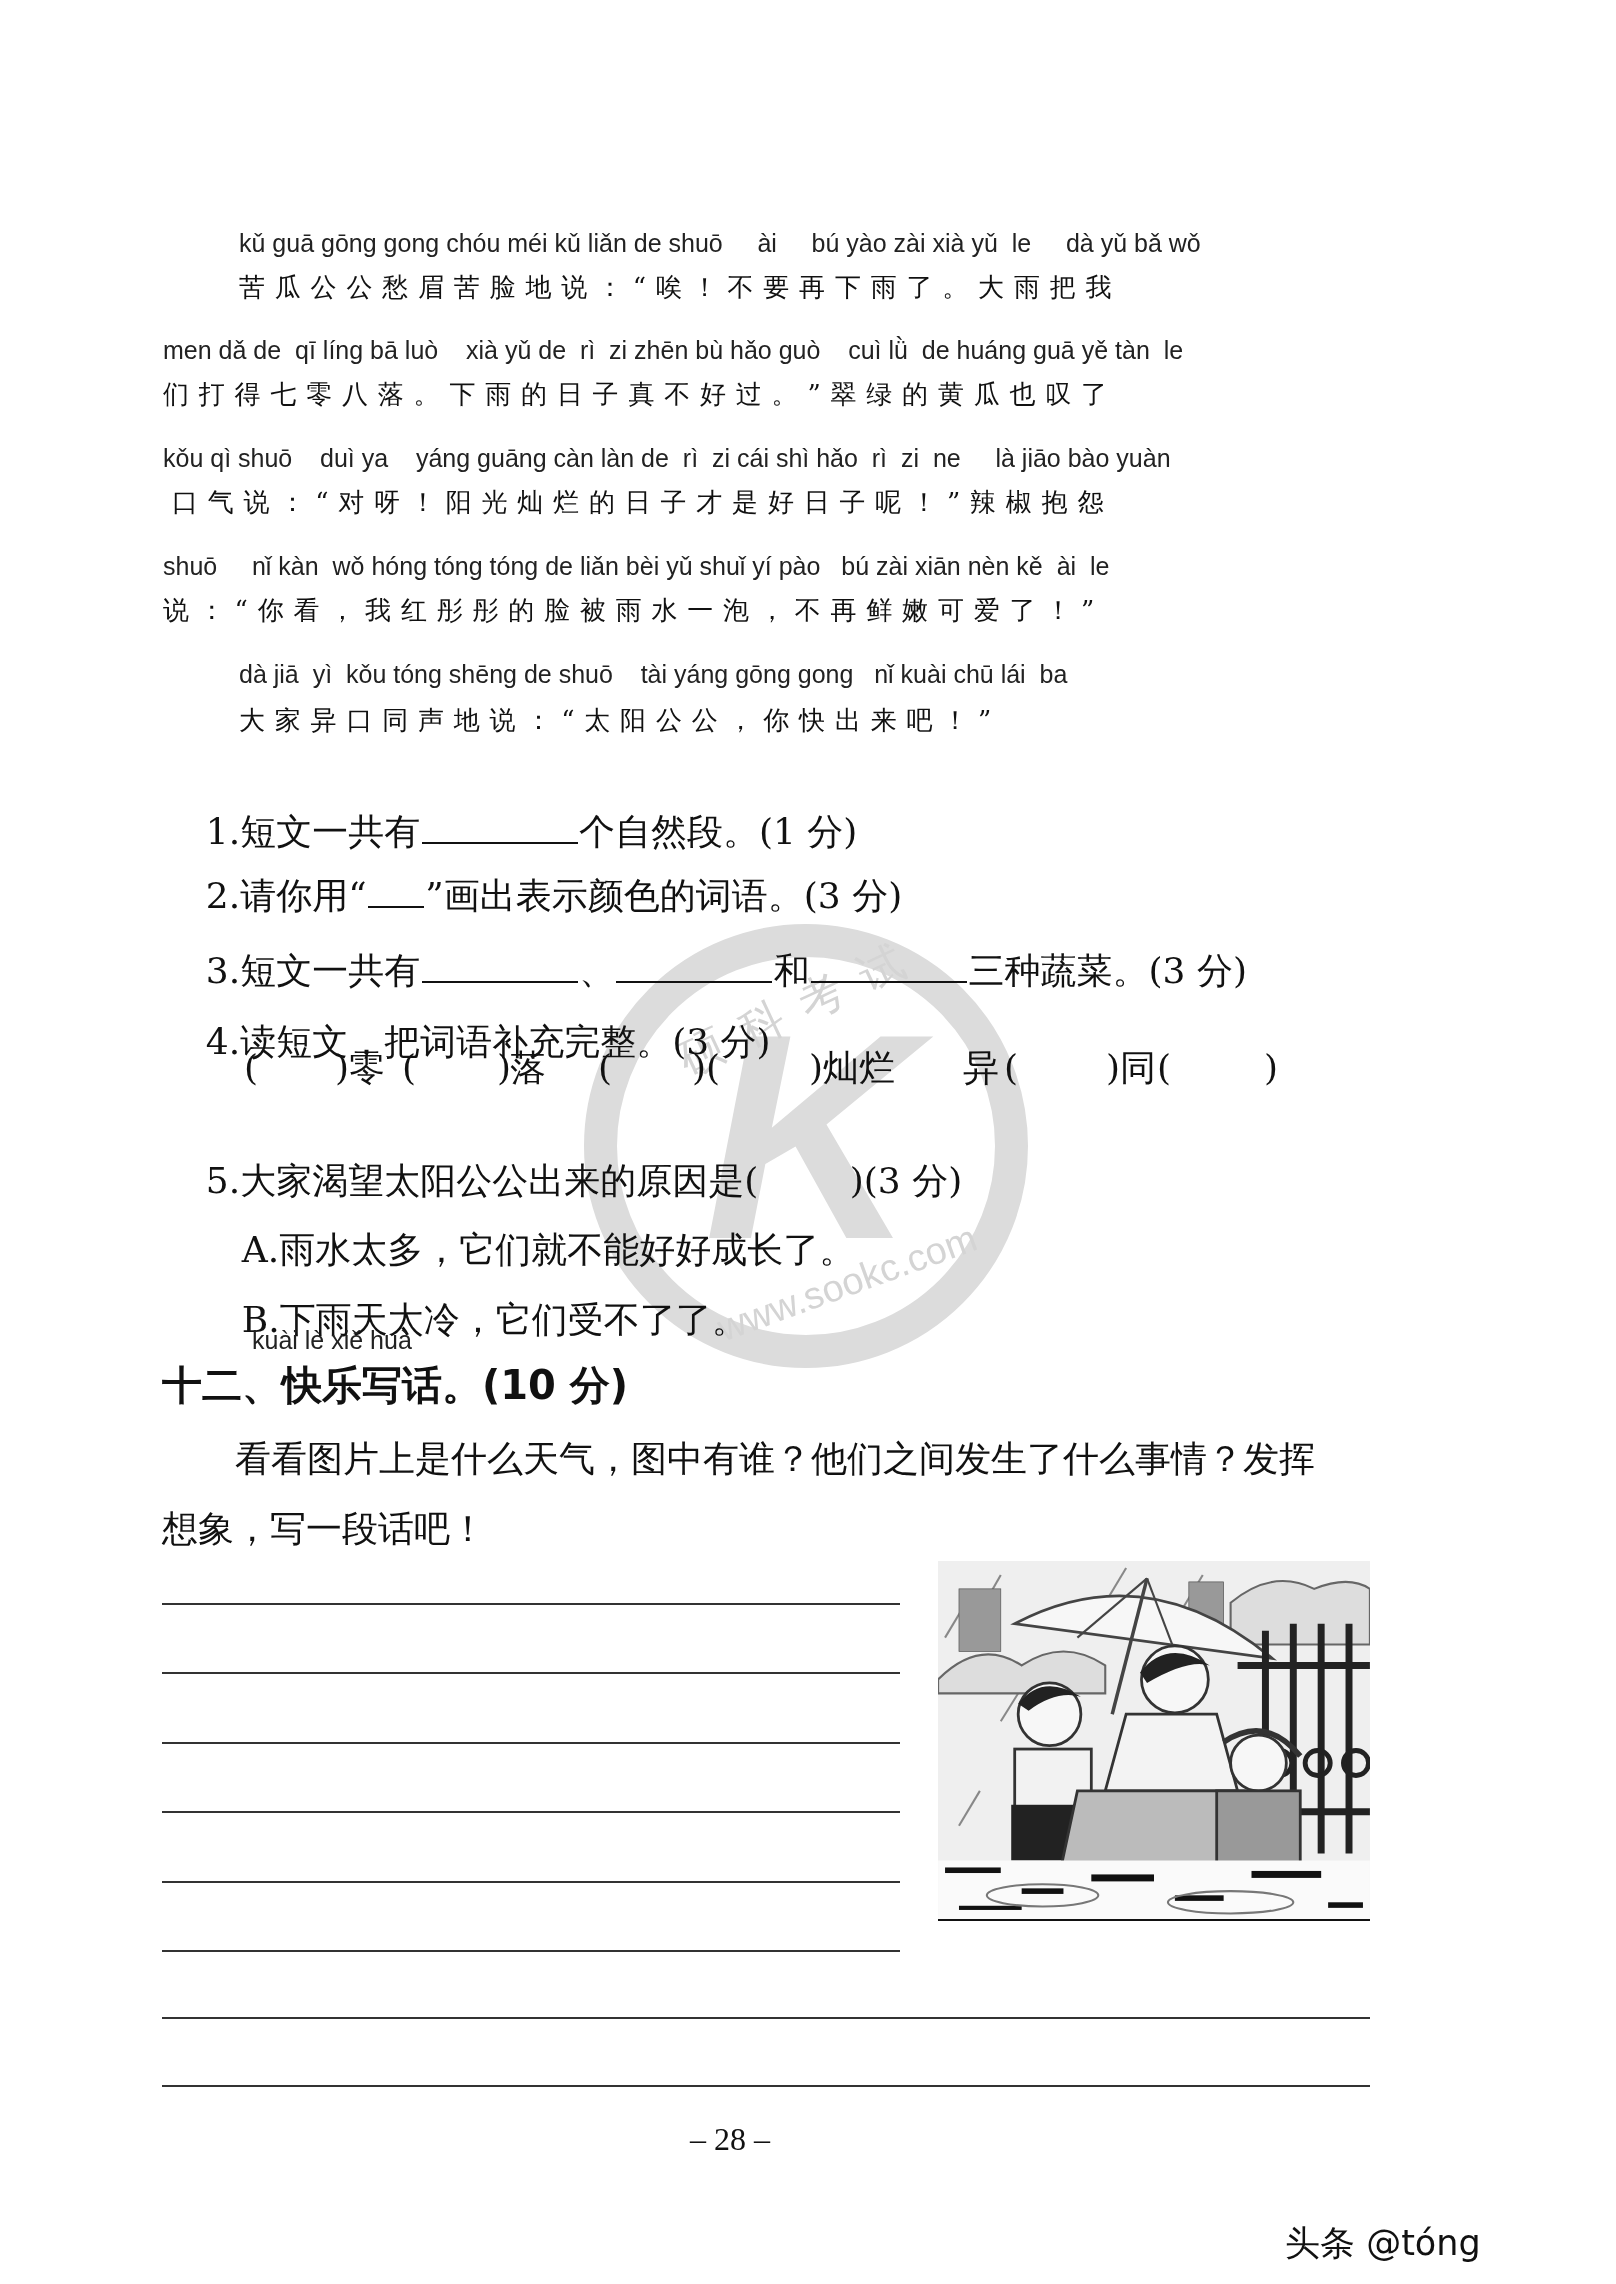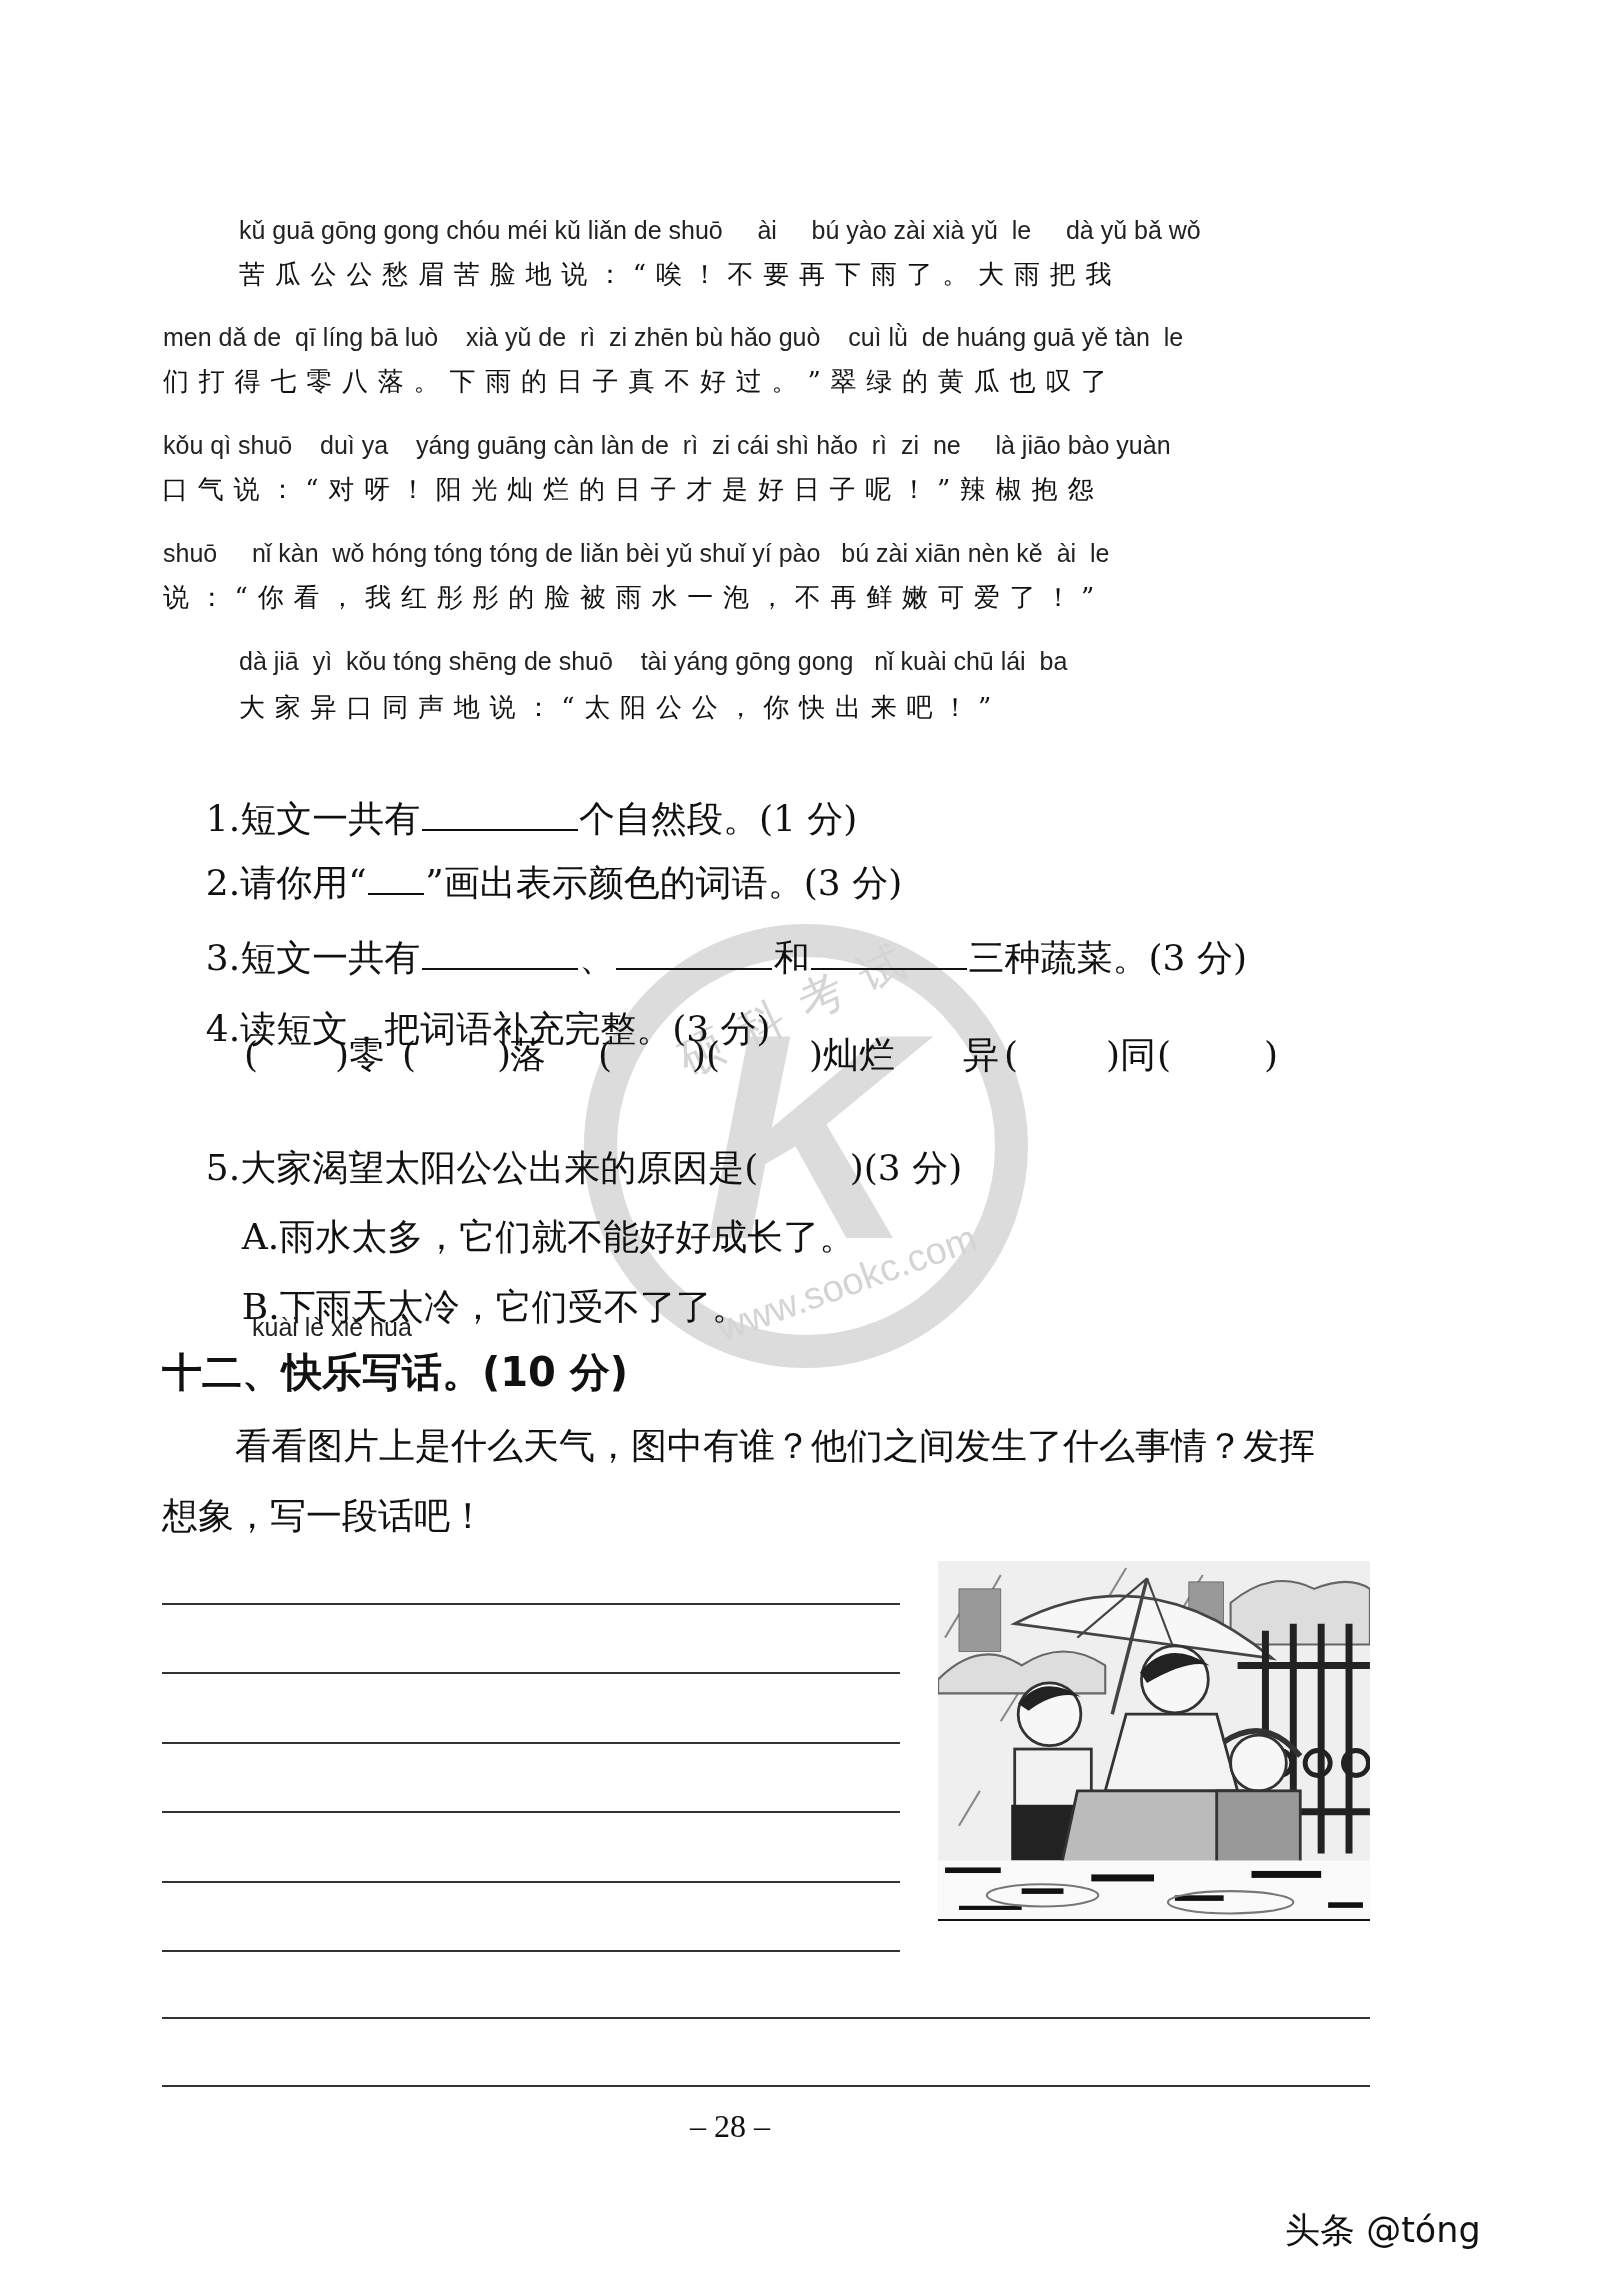--- a/index.html
+++ b/index.html
@@ -1,17 +1,17 @@
 <!DOCTYPE html>
 <html style="font-size:11px"><head>
 <meta charset="utf-8">
 <style>
   html, body { margin: 0; padding: 0; background: #ffffff; }
   body { width: 1616px; height: 2284px; position: relative; overflow: hidden; color: #111; }
-  .abs { position: absolute; white-space: pre; }
+  .abs { position: absolute; white-space: pre; margin-top: 13px; }
   .py { font-family: "Liberation Sans", "DejaVu Sans", sans-serif; font-size: 25px; color: #222; line-height: 28px; }
   .hz { font-family: "DejaVu Serif", "Liberation Serif", serif; font-size: 26px; line-height: 42px; letter-spacing: 9.8px; color: #111; }
   .q  { font-family: "DejaVu Serif", "Liberation Serif", serif; font-size: 36px; line-height: 42px; color: #111; }
   .blank { display: inline-block; border-bottom: 2.1px solid #111; height: 31px; vertical-align: baseline; margin: 0 1.4px; }
   .title { font-family: "DejaVu Sans", "Liberation Sans", sans-serif; font-weight: bold; font-size: 40px; line-height: 42px; }
   .rule { position: absolute; height: 2.1px; background: #333; }
   .watermark-ring { position: absolute; left: 584px; top: 924px; width: 378px; height: 378px; border: 33px solid #dcdcdc; border-radius: 50%; z-index: 0; }
   .wm-gap { position: absolute; background: #fff; z-index: 0; }
   .wm-k { position: absolute; font-family: "Liberation Sans", sans-serif; font-weight: bold; font-style: italic; color: #dcdcdc; z-index: 0; }
   .wm-text { position: absolute; font-family: "DejaVu Serif", serif; color: #d4d4d4; z-index: 0; }
@@ -30,21 +30,21 @@
 <div class="content">
 
   <div>
     <div class="abs py" style="left:239px;top:216px;">kǔ guā gōng gong chóu méi kǔ liǎn de shuō     ài     bú yào zài xià yǔ  le     dà yǔ bǎ wǒ</div>
     <div class="abs hz" style="left:239px;top:253px;">苦瓜公公愁眉苦脸地说：“唉！不要再下雨了。大雨把我</div>
 
     <div class="abs py" style="left:163px;top:323px;">men dǎ de  qī líng bā luò    xià yǔ de  rì  zi zhēn bù hǎo guò    cuì lǜ  de huáng guā yě tàn  le</div>
     <div class="abs hz" style="left:163px;top:360px;">们打得七零八落。下雨的日子真不好过。”翠绿的黄瓜也叹了</div>
 
     <div class="abs py" style="left:163px;top:431px;">kǒu qì shuō    duì ya    yáng guāng càn làn de  rì  zi cái shì hǎo  rì  zi  ne     là jiāo bào yuàn</div>
-    <div class="abs hz" style="left:162px;top:468px;">口气说：“对呀！阳光灿烂的日子才是好日子呢！”辣椒抱怨</div>
+    <div class="abs hz" style="left:172px;top:468px;">口气说：“对呀！阳光灿烂的日子才是好日子呢！”辣椒抱怨</div>
 
     <div class="abs py" style="left:163px;top:539px;">shuō     nǐ kàn  wǒ hóng tóng tóng de liǎn bèi yǔ shuǐ yí pào   bú zài xiān nèn kě  ài  le</div>
     <div class="abs hz" style="left:163px;top:576px;">说：“你看，我红彤彤的脸被雨水一泡，不再鲜嫩可爱了！”</div>
 
     <div class="abs py" style="left:239px;top:647px;">dà jiā  yì  kǒu tóng shēng de shuō    tài yáng gōng gong   nǐ kuài chū lái  ba</div>
     <div class="abs hz" style="left:239px;top:686px;">大家异口同声地说：“太阳公公，你快出来吧！”</div>
   </div>
 
   <div class="abs q" style="left:160px;top:756px;">
     <span>1.</span><span>短文一共有</span><span class="blank" style="width:156px;"></span><span>个自然段。(1 分)</span>

